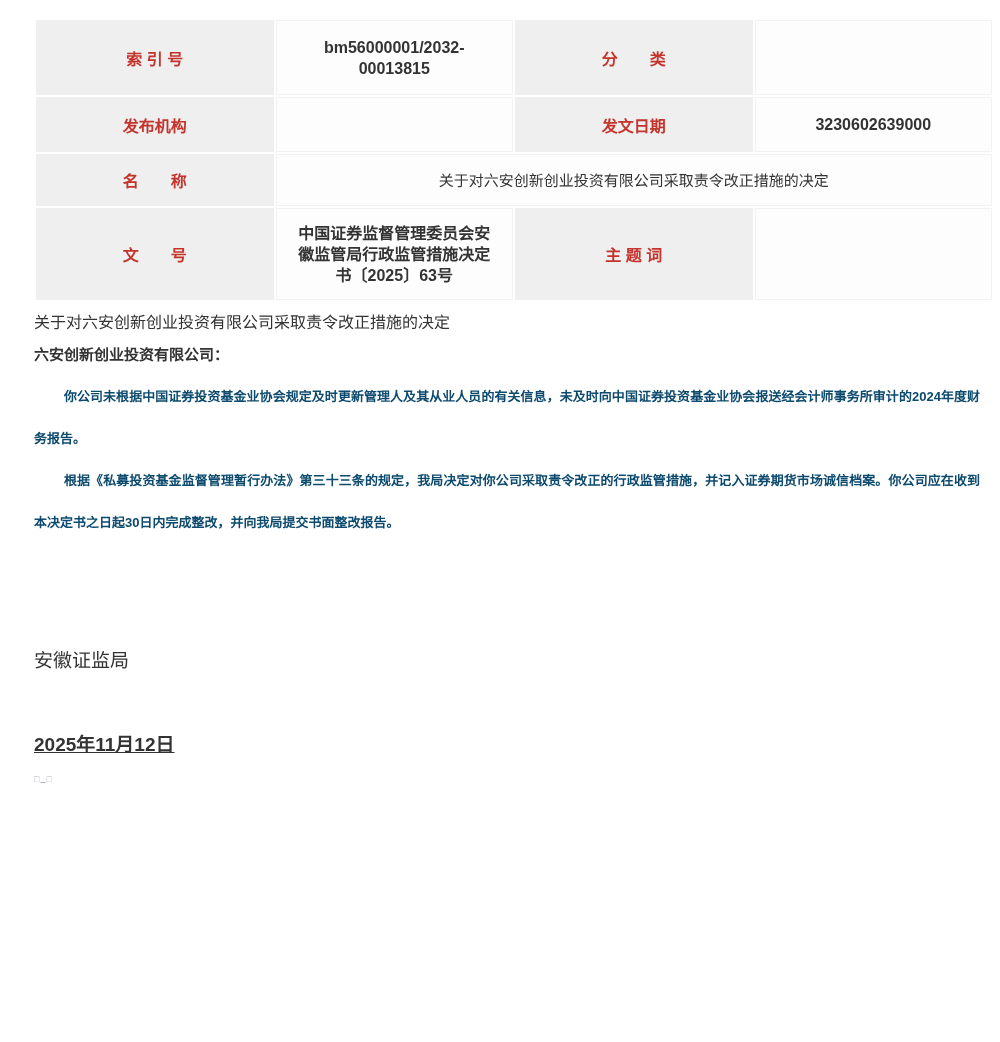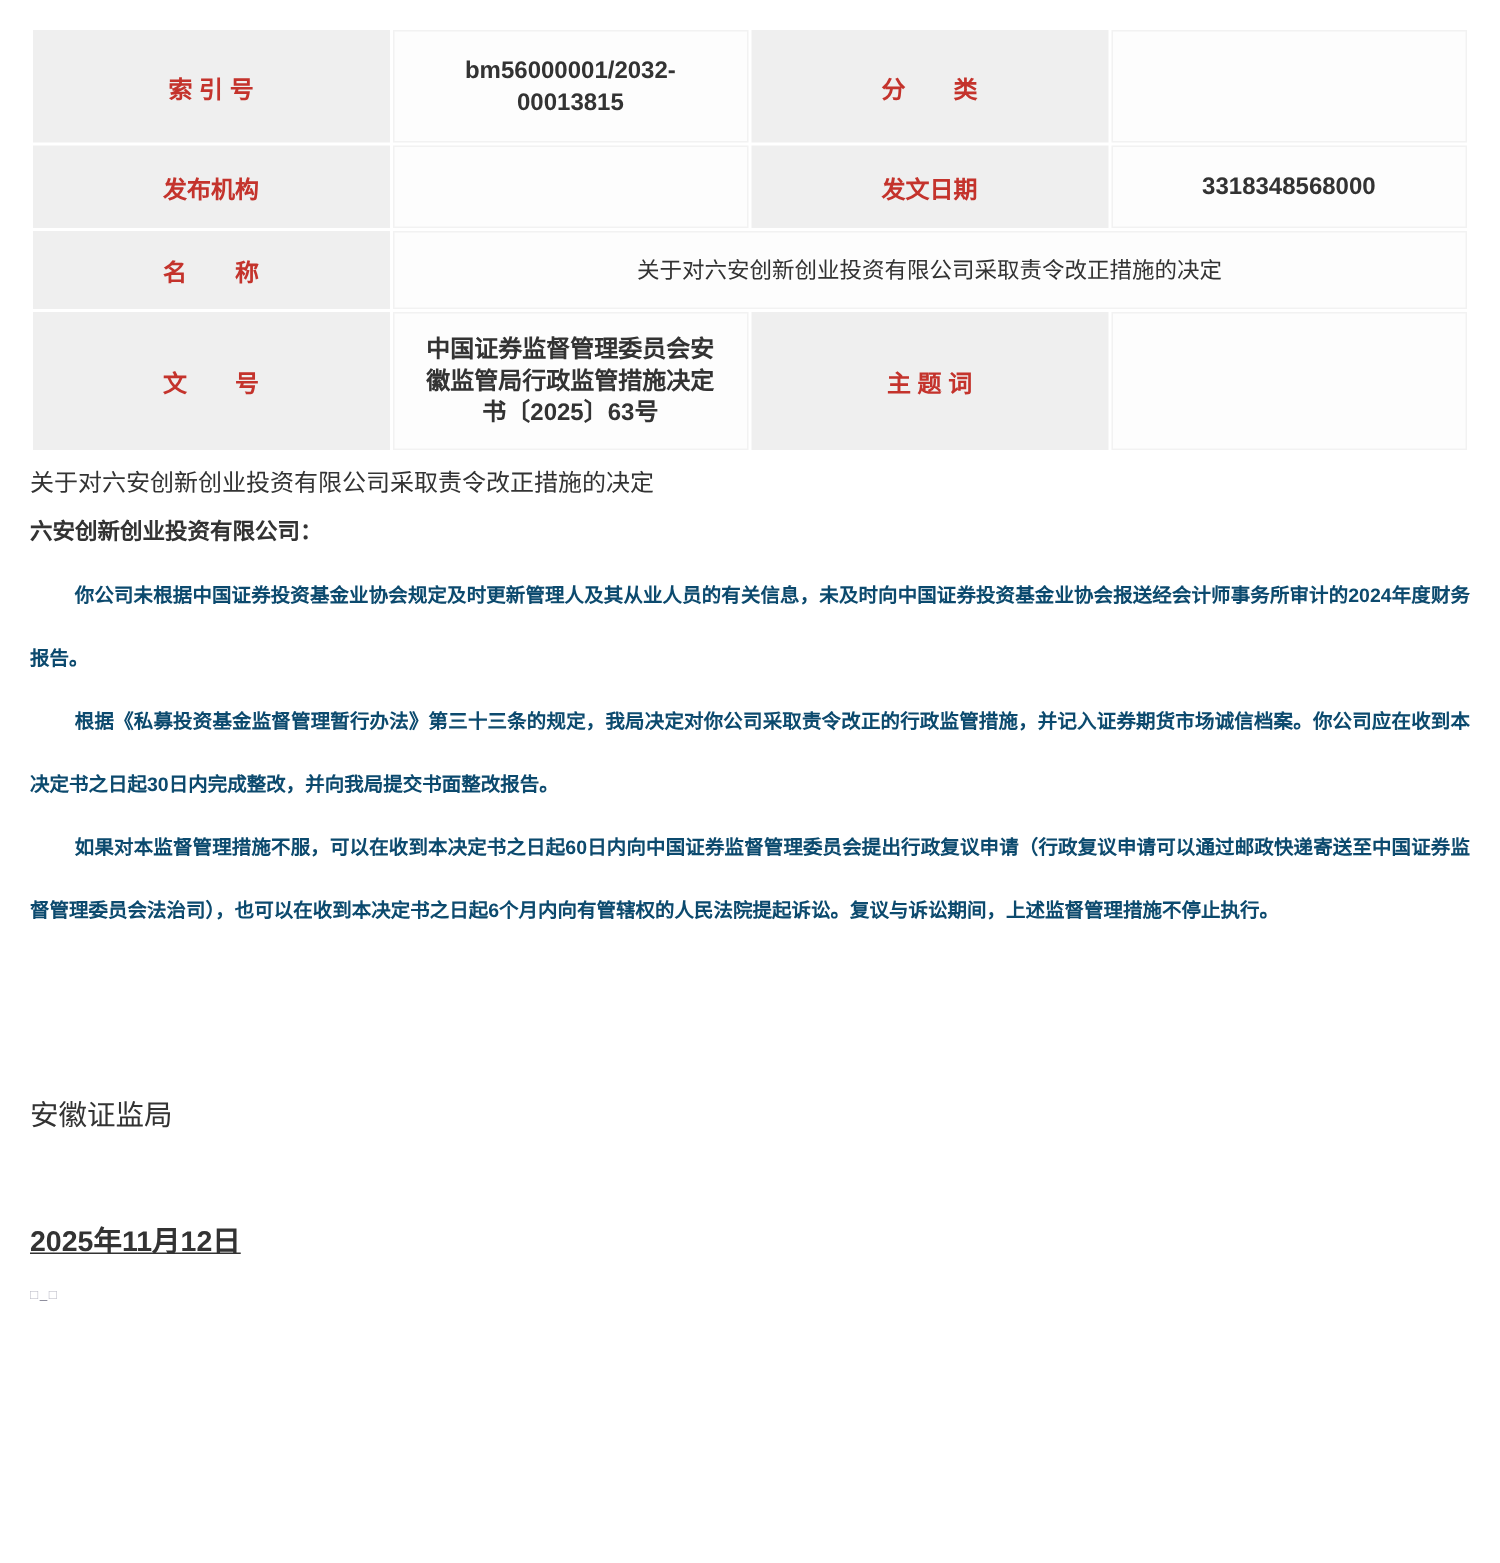--- a/index.html
+++ b/index.html
@@ -3,21 +3,21 @@
 <meta charset="utf-8">
 <style>
   * { box-sizing: border-box; margin: 0; padding: 0; }
   html, body { background: #ffffff; }
   body {
     width: 1000px;
     min-height: 1042px;
     font-family: "Liberation Sans", "DejaVu Sans", sans-serif;
     color: #333333;
   }
-  .page { padding: 18px 20px 10px 20px; }
+  .page { padding: 18px 20px 10px 34px; }
 
   
   table.meta {
     width: 960px;
     table-layout: fixed;
     border-collapse: separate;
     border-spacing: 2px;
   }
   table.meta td {
     vertical-align: middle;
@@ -109,42 +109,41 @@
       <tr class="r1">
         <td class="label">索 引 号</td>
         <td class="value">bm56000001/2032-00013815</td>
         <td class="label">分　　类</td>
         <td class="value"></td>
       </tr>
       <tr class="r2">
         <td class="label">发布机构</td>
         <td class="value"></td>
         <td class="label">发文日期</td>
-        <td class="value">3318348568000</td>
+        <td class="value">3230602639000</td>
       </tr>
       <tr class="r3">
         <td class="label">名　　称</td>
         <td class="value normal" colspan="3">关于对六安创新创业投资有限公司采取责令改正措施的决定</td>
       </tr>
       <tr class="r4">
         <td class="label">文　　号</td>
         <td class="value">中国证券监督管理委员会安徽监管局行政监管措施决定书〔2025〕63号</td>
         <td class="label">主 题 词</td>
         <td class="value"></td>
       </tr>
     </tbody>
   </table>
 
   <div class="doc-title">关于对六安创新创业投资有限公司采取责令改正措施的决定</div>
 
   <div class="salutation">六安创新创业投资有限公司：</div>
 
   <p class="body-para">你公司未根据中国证券投资基金业协会规定及时更新管理人及其从业人员的有关信息，未及时向中国证券投资基金业协会报送经会计师事务所审计的2024年度财务报告。</p>
   <p class="body-para">根据《私募投资基金监督管理暂行办法》第三十三条的规定，我局决定对你公司采取责令改正的行政监管措施，并记入证券期货市场诚信档案。你公司应在收到本决定书之日起30日内完成整改，并向我局提交书面整改报告。</p>
-  <p class="body-para">如果对本监督管理措施不服，可以在收到本决定书之日起60日内向中国证券监督管理委员会提出行政复议申请（行政复议申请可以通过邮政快递寄送至中国证券监督管理委员会法治司），也可以在收到本决定书之日起6个月内向有管辖权的人民法院提起诉讼。复议与诉讼期间，上述监督管理措施不停止执行。</p>
 
   <div class="signature">安徽证监局</div>
 
   <div class="doc-date">2025年11月12日</div>
 
   <span class="footer-glyphs"><span>□</span><span class="underscore">_</span><span>□</span></span>
 
 </div>
 
 </body></html>

